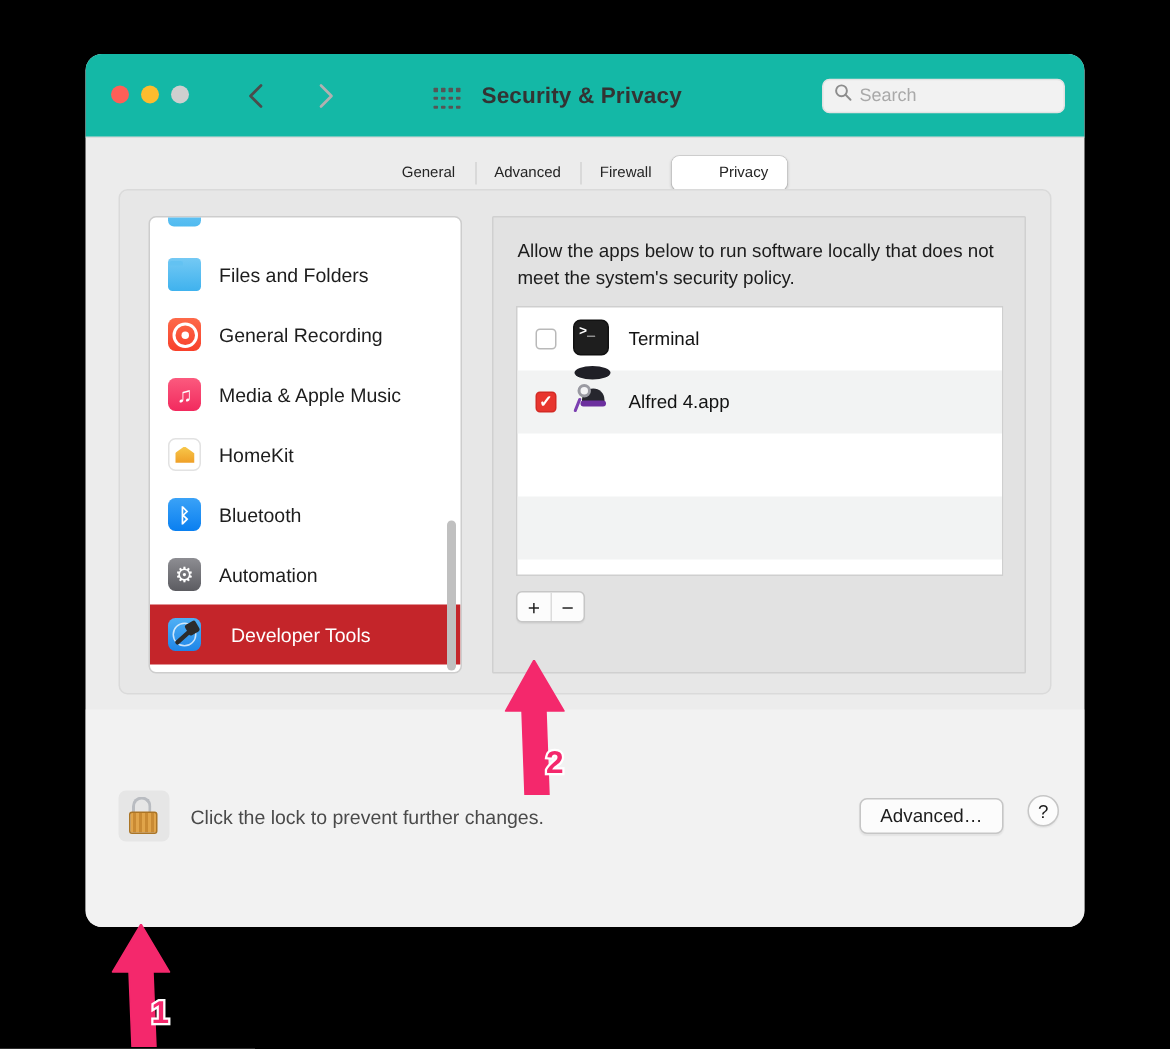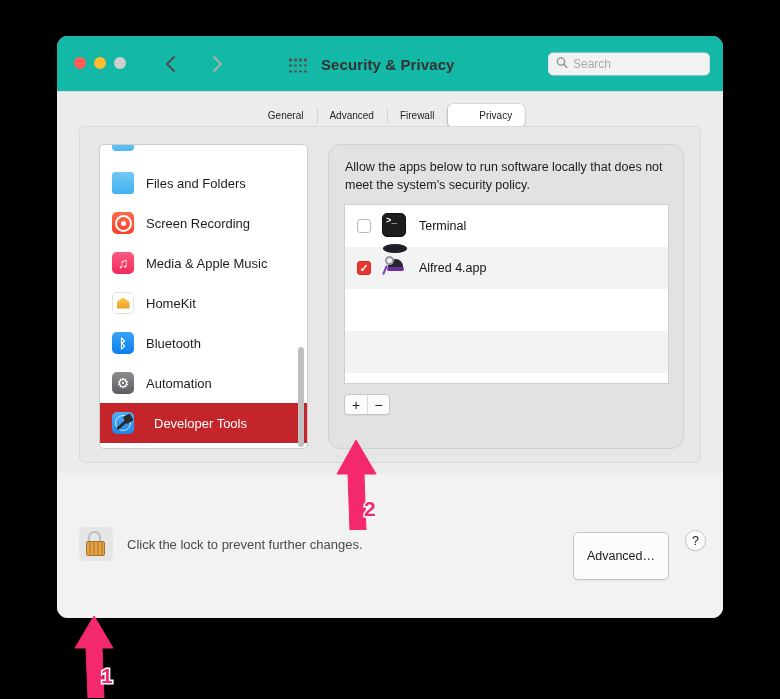--- a/index.html
+++ b/index.html
@@ -140,21 +140,21 @@
   }
   .ic-dev .wr { position:absolute; inset:3px; border:1.5px solid rgba(255,255,255,.75); border-radius:50%; }
   .clip-top {
     position:absolute; left:12px; top:-10px; width:22px; height:16px;
     background:linear-gradient(#74c9f4,#4fbaf0); border-radius:4px;
   }
 
   
   .pane {
     position:absolute; left:248px; top:17px; width:356px; height:305px;
-    background:#e2e2e2; border:1px solid #d0d0d0; border-radius:13px;
+    background:#e2e2e2; border:1px solid #d0d0d0; border-radius:1px;
     padding:14px 16px;
   }
   .pane-desc { font-size:12.5px; line-height:1.42; color:#1c1c1c; }
 
   .applist {
     position:absolute; left:15px; top:59px; width:325px; height:180px;
     background:#fff; border:1px solid #cfcfcf; overflow:hidden;
   }
   .app-row {
     display:flex; align-items:center; gap:11px;
@@ -230,21 +230,21 @@
   }
   .lock-body {
     position:absolute; left:7px; top:14px; width:19px; height:15px;
     background:repeating-linear-gradient(90deg,#e0a44a 0 2px,#c98a33 2px 4px);
     border:1px solid #ab7526; border-radius:2px;
   }
   .lock-text { font-size:13px; color:#4a4a4a; }
 
   .adv-btn {
     position:absolute; right:54px; top:59px;
-    padding:16px 13px; font-size:12.5px; color:#1c1c1c;
+    padding:4px 13px; font-size:12.5px; color:#1c1c1c;
     background:#fcfcfc; border:1px solid #c6c6c6; border-radius:5px;
     box-shadow:0 1px 1px rgba(0,0,0,.06);
   }
   .help-btn {
     position:absolute; right:17px; top:57px;
     width:21px; height:21px; border-radius:50%;
     background:#fcfcfc; border:1px solid #c6c6c6;
     display:flex; align-items:center; justify-content:center;
     font-size:12.5px; color:#1c1c1c;
     box-shadow:0 1px 1px rgba(0,0,0,.06);
@@ -327,21 +327,21 @@
         <div class="side-scroll">
           <div class="clip-top"></div>
 
           <div class="side-item" style="margin-top:18px;">
             <span class="side-icon ic-folder"></span>
             <span>Files and Folders</span>
           </div>
 
           <div class="side-item">
             <span class="side-icon ic-screen"></span>
-            <span>Screen Recording</span>
+            <span>General Recording</span>
           </div>
 
           <div class="side-item">
             <span class="side-icon ic-music">♫</span>
             <span>Media &amp; Apple Music</span>
           </div>
 
           <div class="side-item">
             <span class="side-icon ic-home"></span>
             <span>HomeKit</span>

